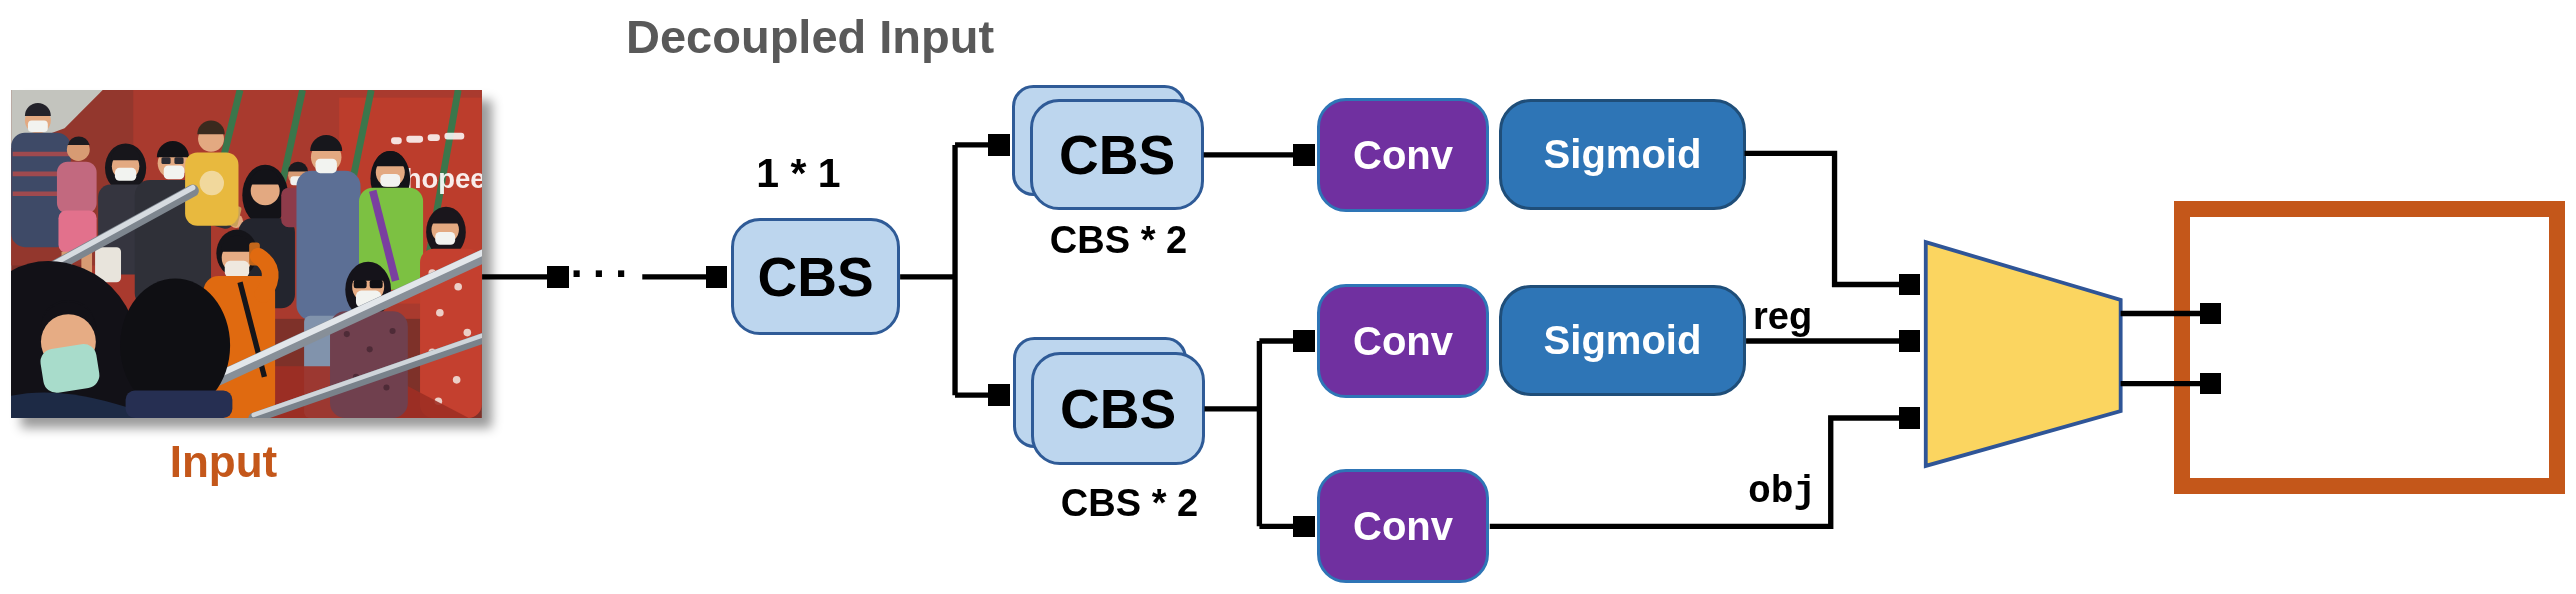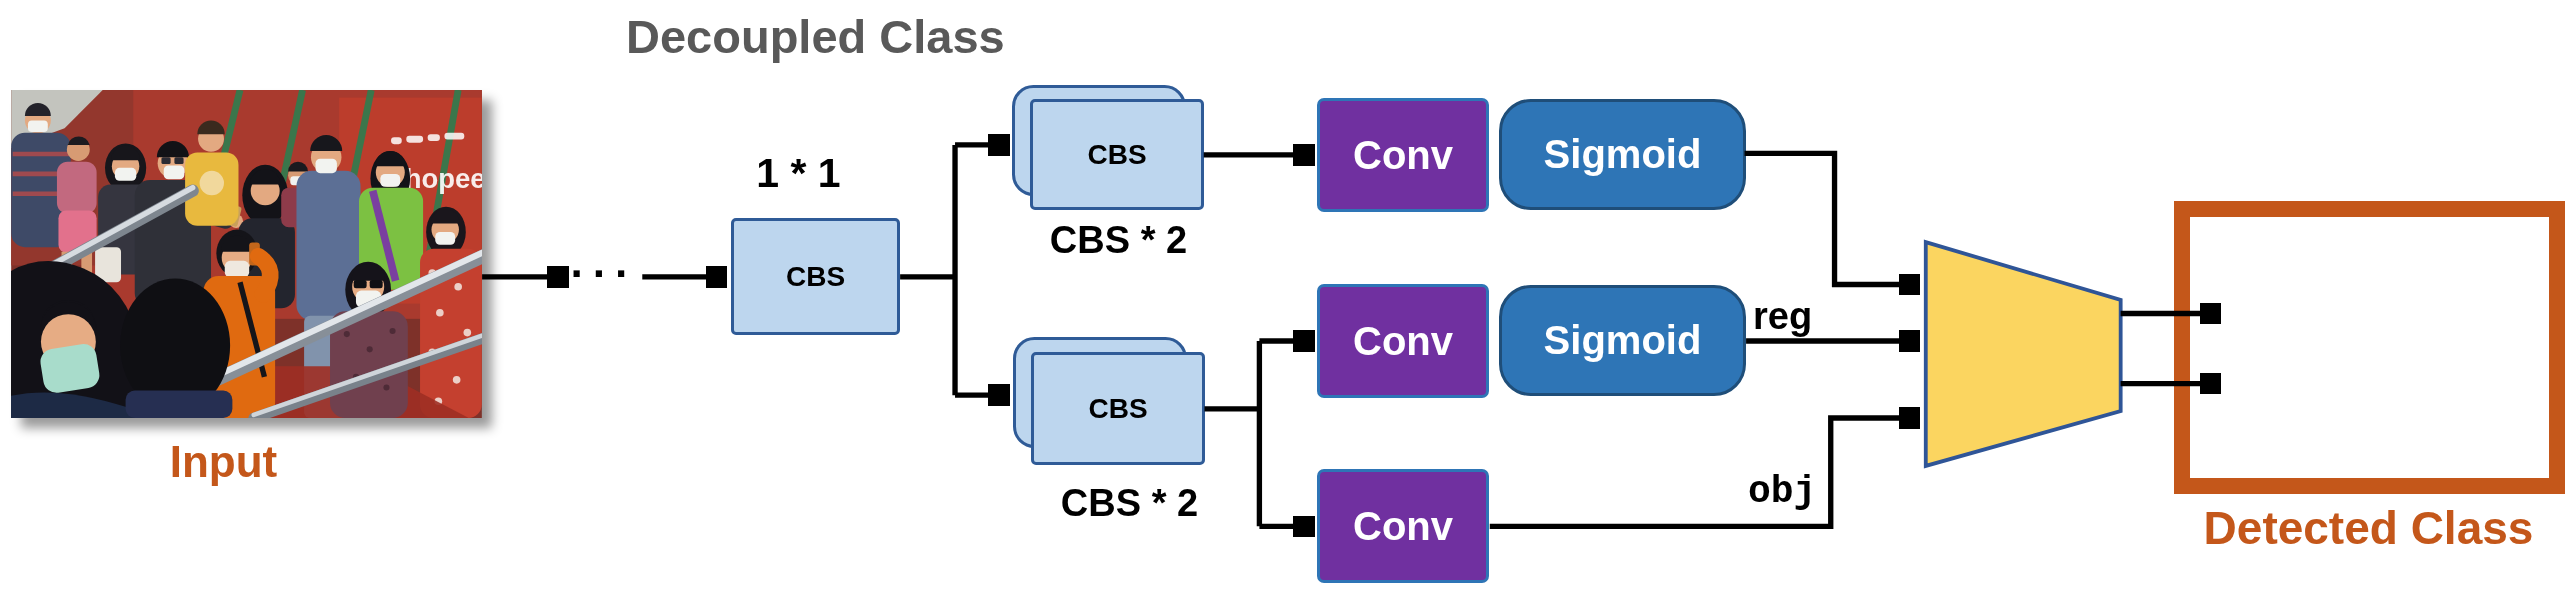--- a/index.html
+++ b/index.html
@@ -12,25 +12,25 @@
   .center{text-align:center;}
   .title-lbl{font-size:47px; color:var(--title-gray,#595959);}
   .orange-lbl{color:var(--accent-orange,#C4571A);}
   
   .box{
     position:absolute; display:flex; align-items:center; justify-content:center;
     font-weight:bold; box-sizing:border-box;
   }
   .cbs{
     background:var(--cbs-fill,#BDD6EE); border:3.8px solid var(--cbs-border,#2F5B97);
-    border-radius:5px; font-size:28px; color:#000;
+    border-radius:29px; font-size:55px; color:#000;
   }
   .conv{
     background:var(--conv-fill,#7030A0); border:3.1px solid var(--conv-border,#2E75B6);
-    border-radius:7px; font-size:40px; color:#fff;
+    border-radius:29px; font-size:40px; color:#fff;
   }
   .sigmoid{
     background:var(--sigmoid-fill,#2E75B6); border:3.1px solid var(--sigmoid-border,#1F4E79);
     border-radius:32px; font-size:40px; color:#fff;
   }
   .card{ 
     position:absolute; background:var(--cbs-fill,#BDD6EE);
     border:3.8px solid var(--cbs-border,#2F5B97); border-radius:21.4px; box-sizing:border-box;
   }
   .concat-lbl{font-size:40px;}
@@ -200,21 +200,21 @@
       <path d="M38,316 a37,37 0 0 1 74,-2 l-6,-22 a38,38 0 0 0 -64,2 z" fill="#121117"></path>
       <rect x="40" y="336" width="74" height="58" rx="17" fill="#A8DCCB" transform="rotate(-9 77 365)"></rect>
       <path d="M-5,430 L-5,402 Q60,386 152,416 L162,430 Z" fill="#1D2A45"></path>
       <ellipse cx="215" cy="335" rx="72" ry="88" fill="#0F0F13"></ellipse>
       <rect x="150" y="394" width="140" height="36" rx="12" fill="#262F52"></rect>
     </g>
   </svg>
 
   <div class="lbl orange-lbl center" style="left:109px; top:438px; width:229px; font-size:44px;">Input</div>
 
-  <div class="lbl title-lbl" style="left:626px; top:10.7px;">Decoupled Class</div>
+  <div class="lbl title-lbl" style="left:626px; top:10.7px;">Decoupled Input</div>
 
   <div class="lbl dots-lbl center" style="left:566px; top:250px; width:76px;">···</div>
 
   <div class="lbl center" style="left:722px; top:151px; width:153px; font-size:41px;text-align:center;">1 * 1</div>
 
 
   <div class="lbl center" style="left:1004px; top:220px; width:229px; font-size:38px;">CBS * 2</div>
 
   <div class="lbl center" style="left:1015px; top:483px; width:229px; font-size:38px;">CBS * 2</div>
 
@@ -255,21 +255,20 @@
   </div>
 
   <svg class="concat-svg" style="left:1915px; top:236px;" width="221" height="236" viewBox="0 0 290 310">
     <polygon points="14,8 270,84 270,230 14,302" fill="var(--concat-fill,#FBD560)" stroke="var(--concat-border,#2F5597)" stroke-width="5"></polygon>
   </svg>
   <div class="lbl concat-lbl center" style="left:1930px; top:333px; width:183px;">Concat</div>
 
   <div class="detected-box"></div>
   <div class="lbl out-class" style="left:2259px; top:292px;">Wearing Mask</div>
   <div class="lbl out-class" style="left:2259px; top:363px;">Without Mask</div>
-  <div class="lbl orange-lbl center" style="left:2197px; top:503px; width:343px; font-size:46px;">Detected Class</div>
 
   <svg class="wires" width="2576" height="595" viewBox="0 0 3377 780">
     <defs>
       <marker id="ah" viewBox="0 0 4 4" refX="3.2" refY="2" markerWidth="4" markerHeight="4" orient="auto-start-reverse">
         <path d="M0,0 L4,2 L0,4 Z" fill="#000" stroke="none"></path>
       </marker>
     </defs>
     <path d="M632,363 H740" marker-end="url(#ah)"></path>
     <path d="M842,363 H948" marker-end="url(#ah)"></path>
     <path d="M1180,363 H1252 M1252,190 V518"></path>

